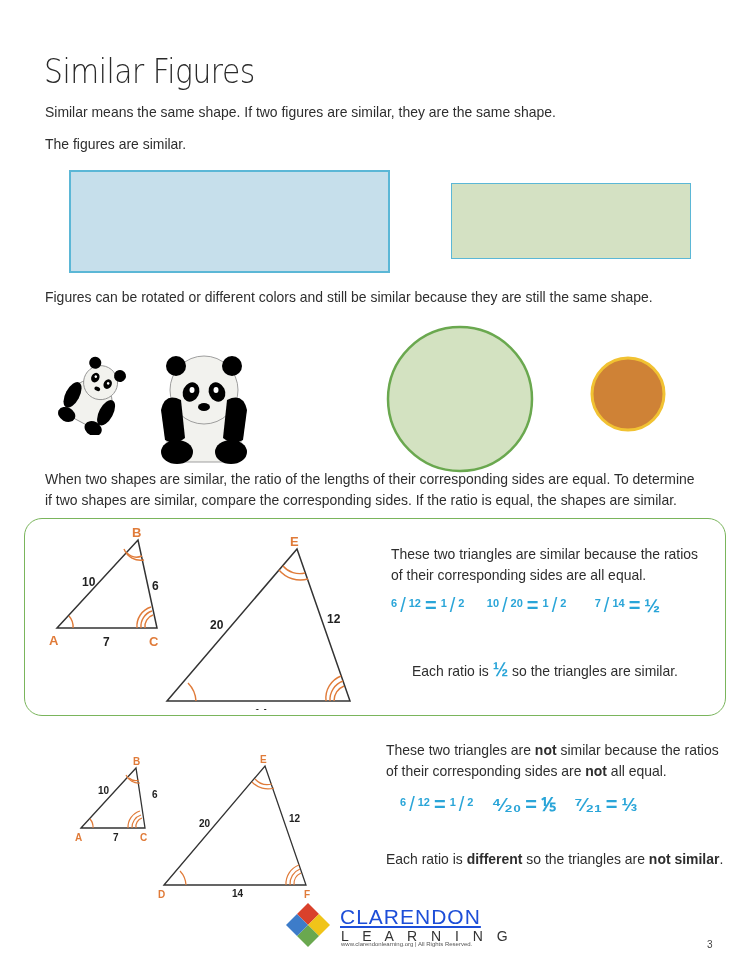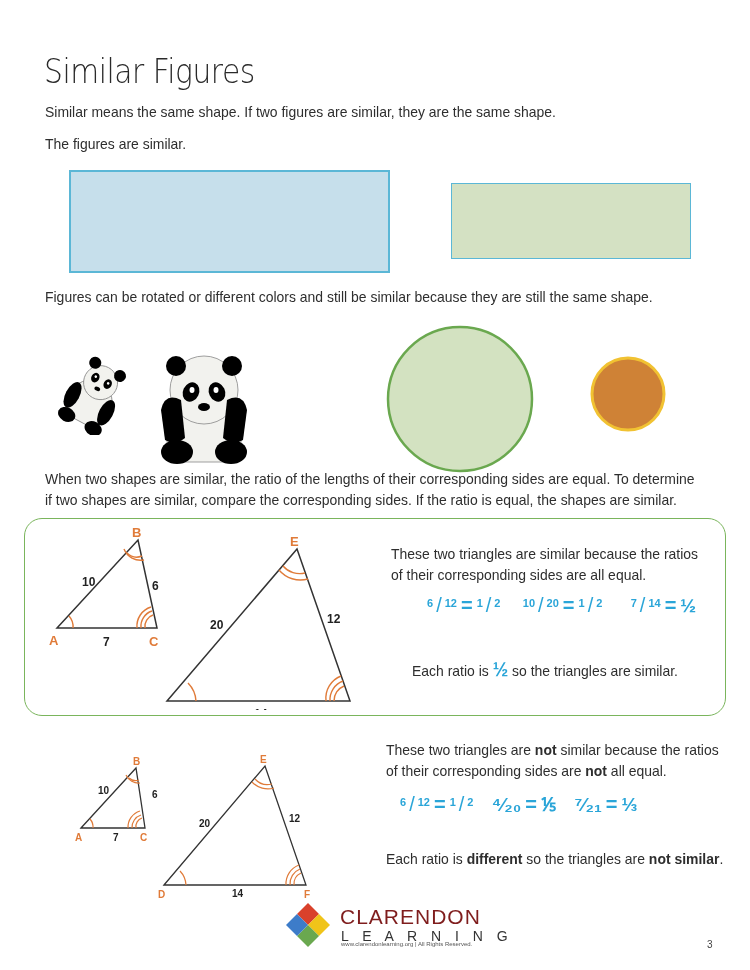--- a/index.html
+++ b/index.html
@@ -104,21 +104,21 @@
   <text x="260" y="26" fill="#e07b39" font-size="13" font-weight="bold">E</text>
   <text x="316" y="199" fill="#e07b39" font-size="13" font-weight="bold">F</text>
   <text x="180" y="109" fill="#222" font-size="12" font-weight="bold">20</text>
   <text x="297" y="103" fill="#222" font-size="12" font-weight="bold">12</text>
   <text x="224" y="198" fill="#222" font-size="12" font-weight="bold">14</text>
 </svg>
 
 <div class="abs para" style="left:391px; top:543px;">These two triangles are similar because the ratios</div>
 <div class="abs para" style="left:391px; top:564px;">of their corresponding sides are all equal.</div>
 
-<div class="abs ratio" style="left:391px; top:594px;margin-left:36px;">
+<div class="abs ratio" style="left:391px; top:594px;">
   <span><sup>6</sup><span class="slash">/</span><sup>12</sup><span class="eq">=</span><sup>1</sup><span class="slash">/</span><sup>2</sup></span>
   <span style="display:inline-block;width:14px"></span>
   <span><sup>10</sup><span class="slash">/</span><sup>20</sup><span class="eq">=</span><sup>1</sup><span class="slash">/</span><sup>2</sup></span>
   <span style="display:inline-block;width:20px"></span>
   <span><sup>7</sup><span class="slash">/</span><sup>14</sup><span class="eq">=</span><span class="fr">½</span></span>
 </div>
 
 <div class="abs para" style="left:412px; top:659px;">
   <span>Each ratio is</span>
   <span style="color:#2aa5d8; font-weight:bold; font-size:20px;">½</span>
@@ -174,16 +174,16 @@
 <div class="abs para" style="left:386px; top:848px;">
   <span>Each ratio is </span><b>different</b><span> so the triangles are </span><b>not similar</b><span>.</span>
 </div>
 
 <svg class="abs" style="left:285px; top:902px;" width="46" height="46" viewBox="0 0 46 46">
   <polygon points="23,1 34,12 23,23 12,12" fill="#d9412b"></polygon>
   <polygon points="34,12 45,23 34,34 23,23" fill="#f0c419"></polygon>
   <polygon points="23,23 34,34 23,45 12,34" fill="#6aa84f"></polygon>
   <polygon points="12,12 23,23 12,34 1,23" fill="#3d7cc9"></polygon>
 </svg>
-<div class="abs logo-text" style="left:340px; top:905px; font-size:21px; letter-spacing:1px; color:#7f1d1d;">CLARENDON</div>
+<div class="abs logo-text" style="left:340px; top:905px; font-size:21px; letter-spacing:1px; color:#1d4ed8;text-decoration:underline;">CLARENDON</div>
 <div class="abs logo-text" style="left:341px; top:928px; font-size:14px; letter-spacing:5px; color:#333;">L E A R N I N G</div>
 <div class="abs logo-text" style="left:341px; top:941px; font-size:6px; color:#555;">www.clarendonlearning.org  |  All Rights Reserved.</div>
 <div class="abs logo-text" style="left:707px; top:939px; font-size:10px; color:#444;">3</div>
 
 </body></html>

